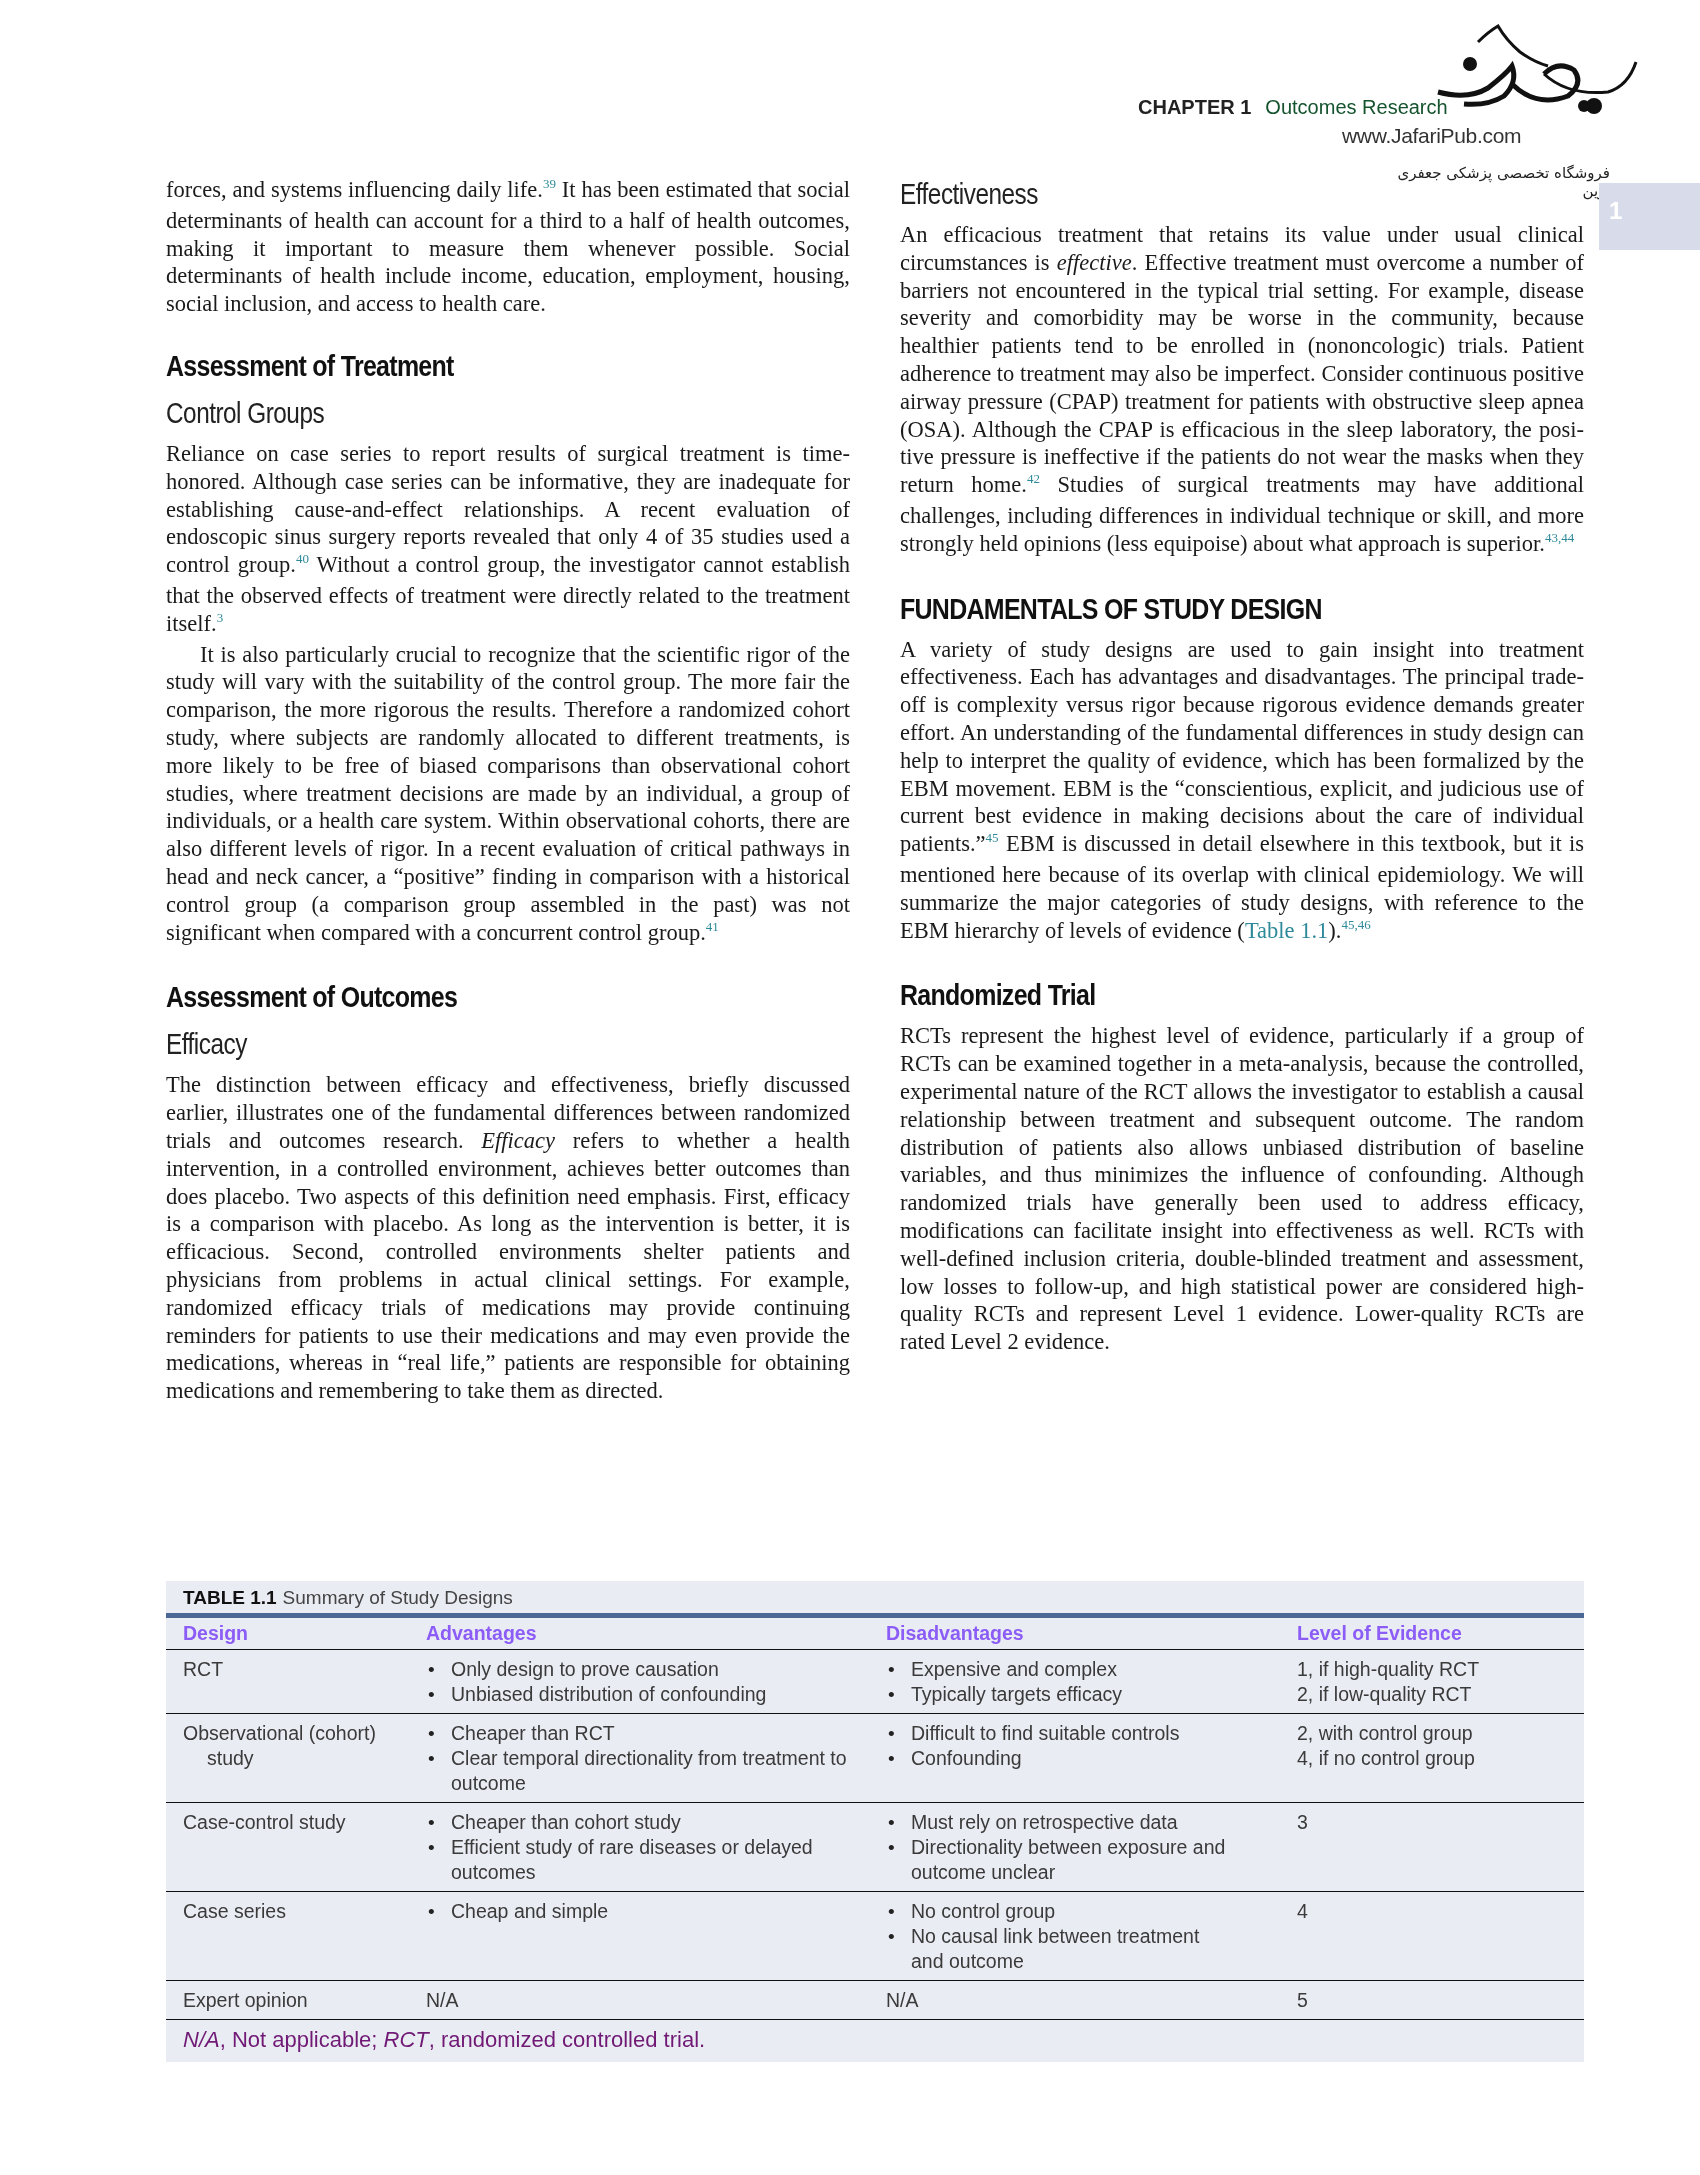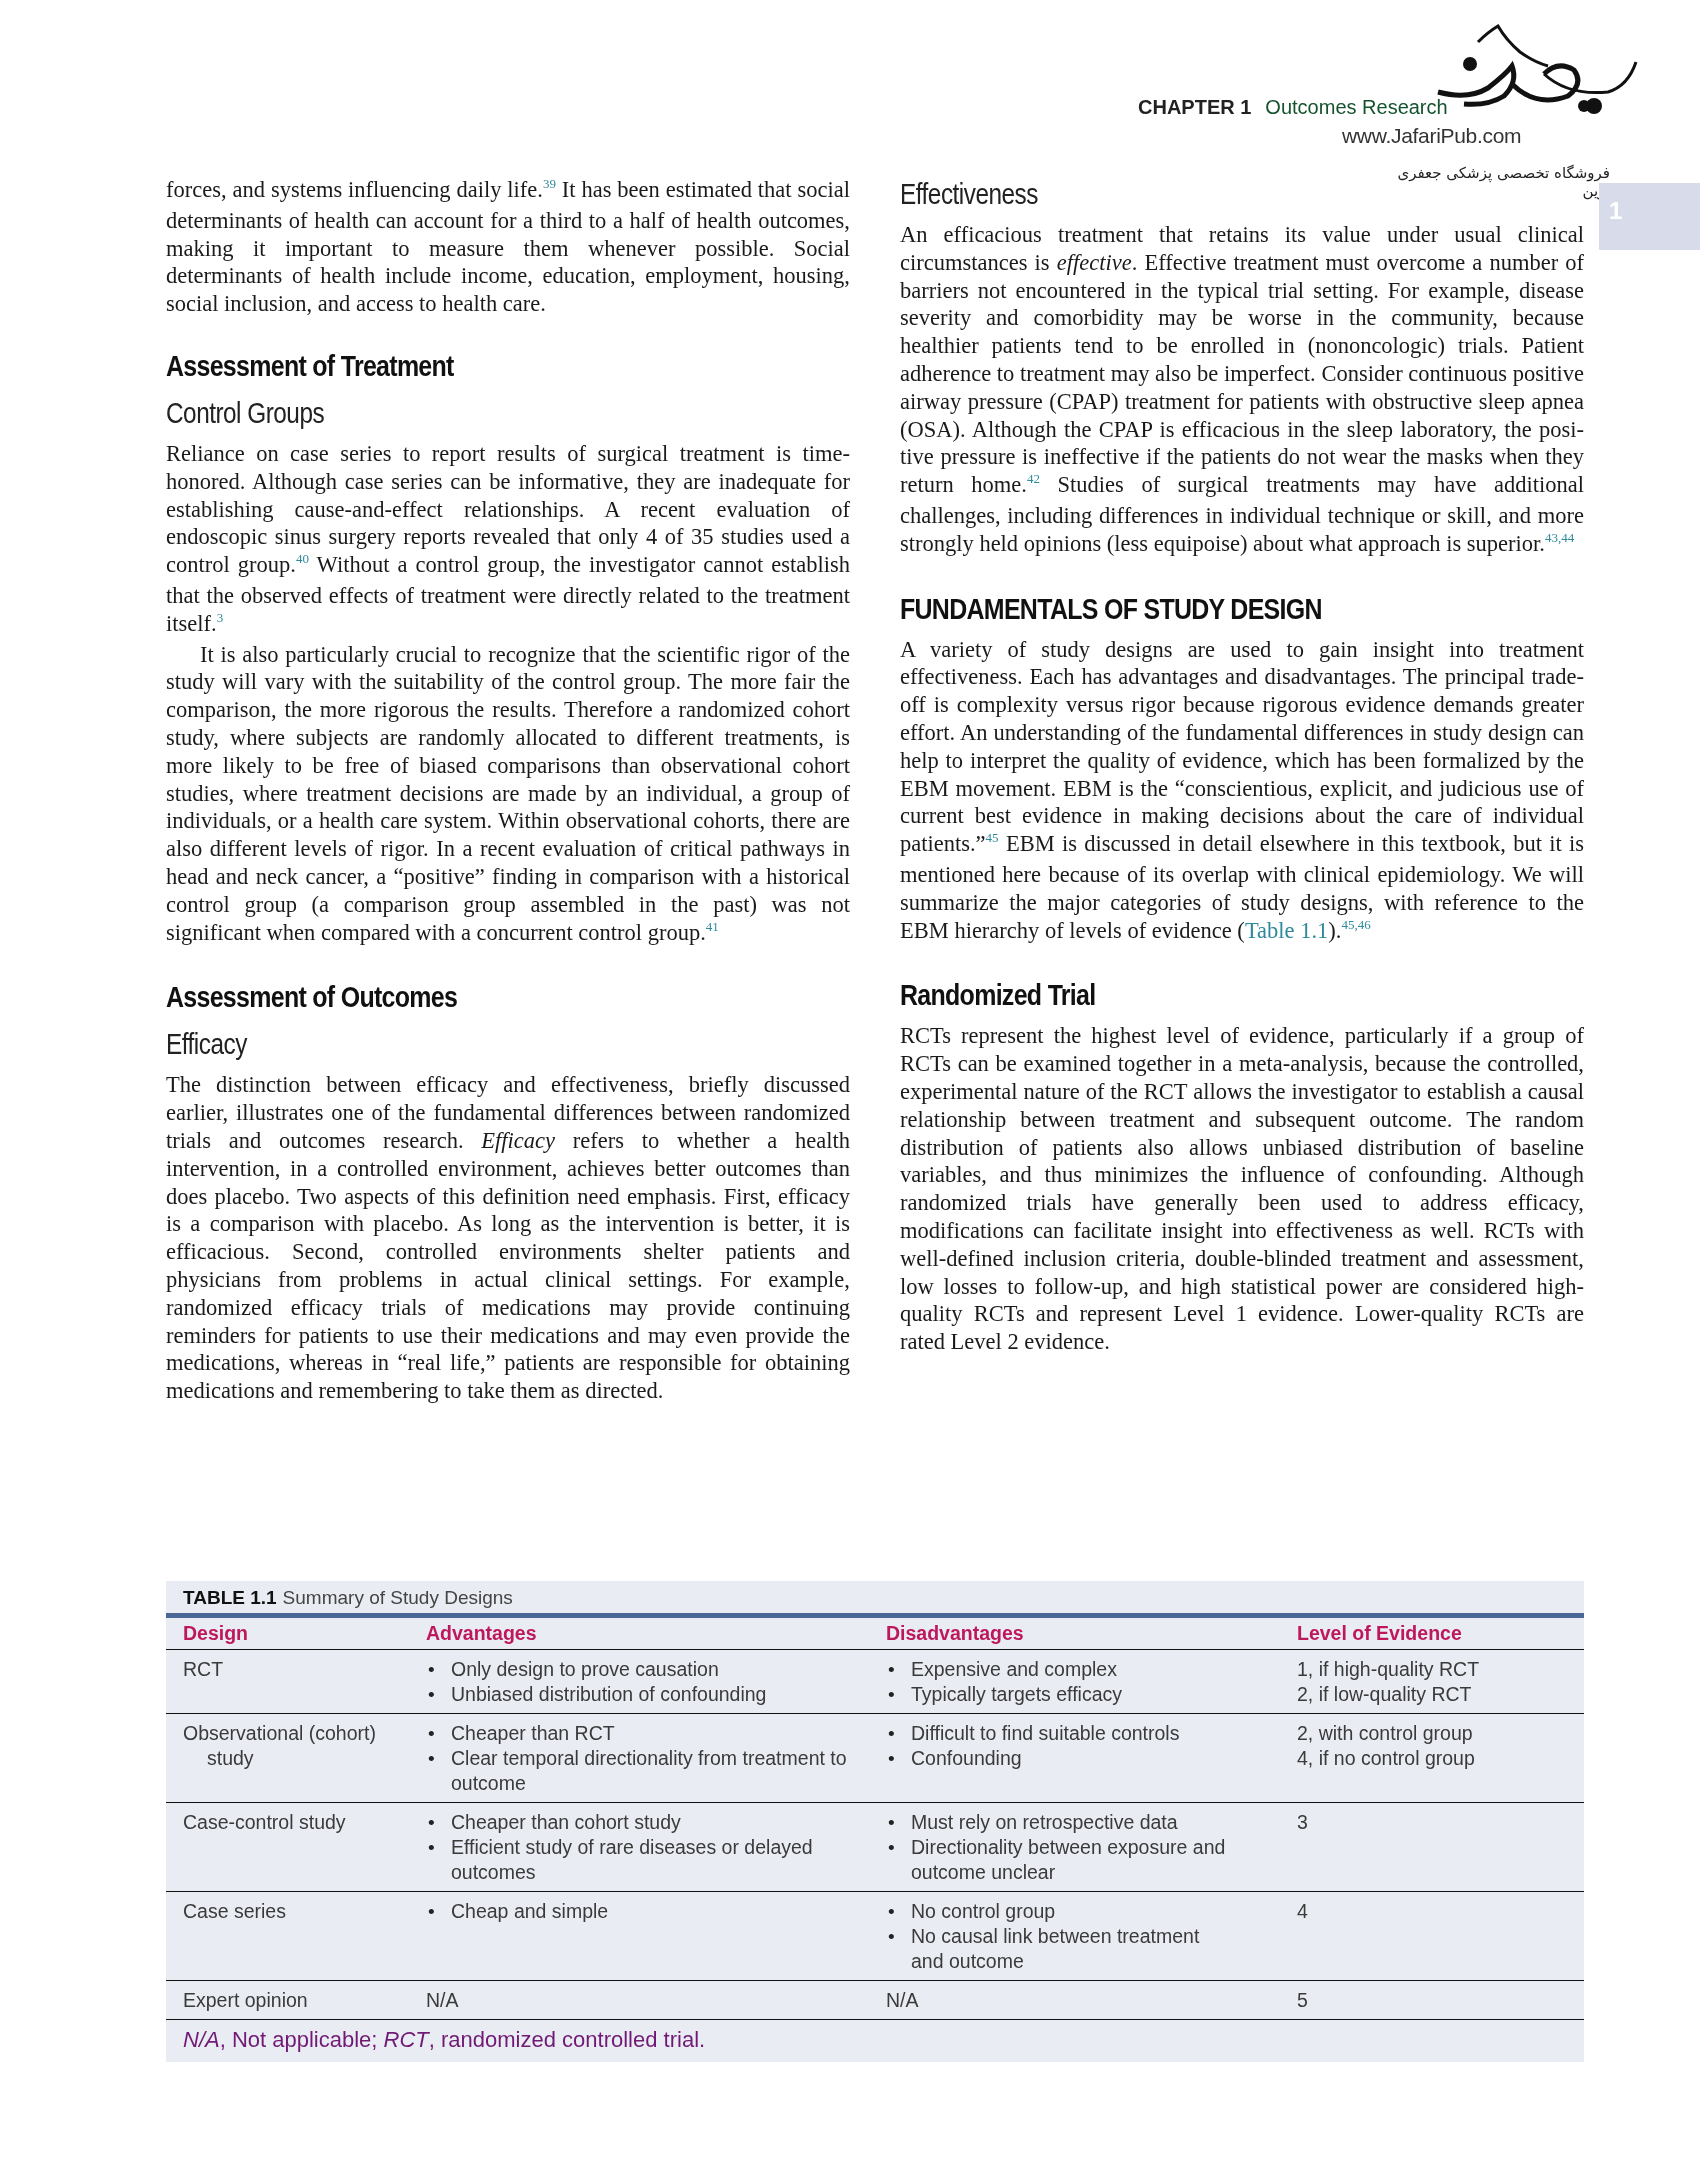--- a/index.html
+++ b/index.html
@@ -33,21 +33,21 @@
   .h1 { font-family: "Liberation Sans", sans-serif; font-weight: bold; font-size: 29px; letter-spacing: -0.8px; color: #111; transform: scaleX(0.86); transform-origin: left; white-space: nowrap; }
   .h2 { font-family: "Liberation Sans", sans-serif; font-weight: normal; font-size: 29px; letter-spacing: -0.6px; color: #222; transform: scaleX(0.84); transform-origin: left; white-space: nowrap; }
 
   
   .tbl { position: absolute; left: 166px; top: 1581px; width: 1418px; height: 481px; background: #eaecf4; font-family: "Liberation Sans", sans-serif; color: #333; }
   .tbl-title { height: 32px; padding: 6px 17px 0 17px; font-size: 19px; white-space: nowrap; }
   .tbl-title .num { font-weight: bold; color: #111; margin-right: 6px; }
   .tbl-title .cap { color: #444; }
   .tbl-rule { height: 5px; background: #4a6795; }
   .tbl-head, .tbl-row { display: grid; grid-template-columns: 243px 460px 411px 304px; }
-  .tbl-head { height: 32px; border-bottom: 1.5px solid #111; font-weight: bold; font-size: 19.5px; color: #be185d; align-items: center; }
+  .tbl-head { height: 32px; border-bottom: 1.5px solid #111; font-weight: bold; font-size: 19.5px; color: #8b5cf6; align-items: center; }
   .tbl-head > div { padding-left: 17px; }
   .tbl-row { border-bottom: 1.5px solid #111; font-size: 19.5px; line-height: 25px; padding: 7px 0 6px 0; color: #3a3a3a; }
   .tbl-row > div { padding-left: 17px; }
   .tbl-row .design .cont { padding-left: 24px; display: block; }
   .blist { list-style: none; }
   .blist li { position: relative; padding-left: 25px; }
   .blist li::before { content: "\2022"; position: absolute; left: 2px; top: 0; color: #222; font-size: 19px; }
   .tbl-foot { padding: 7px 17px; font-size: 22px; color: #701a75; }
   .tbl-foot i { font-style: italic; }
 </style>

